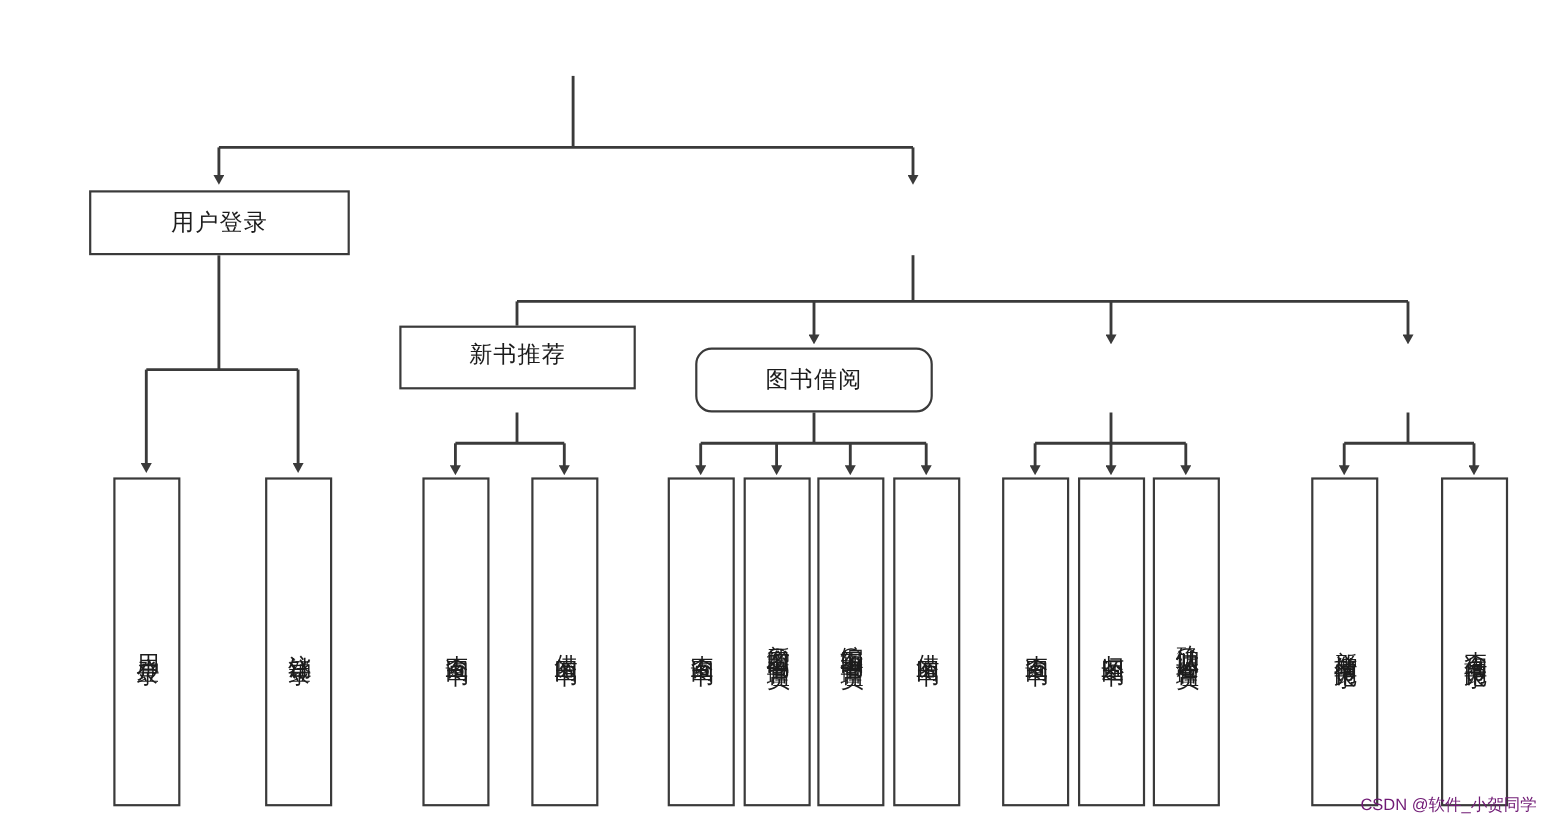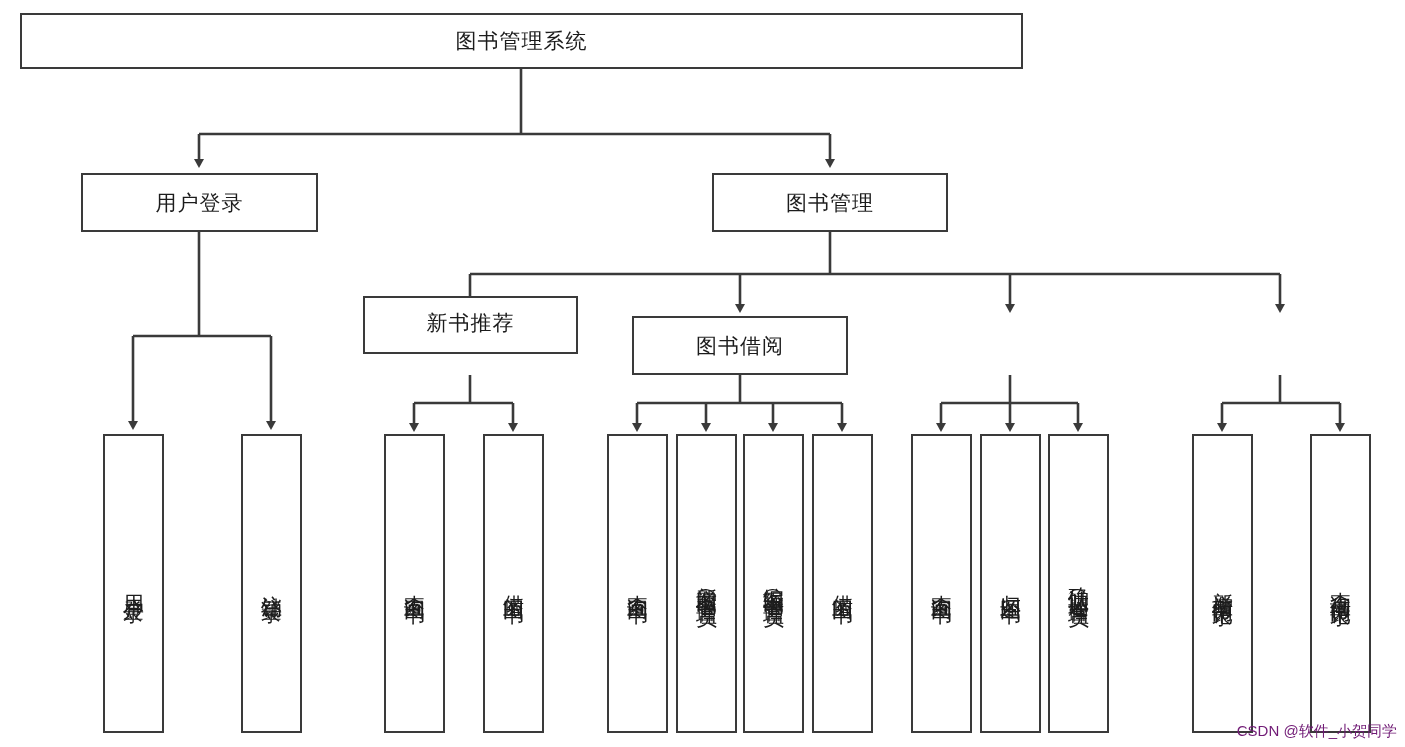--- a/index.html
+++ b/index.html
@@ -114,37 +114,31 @@
       <path d="M1010,403 L1010,424" marker-end="url(#arrow)"></path>
       <path d="M1078,403 L1078,424" marker-end="url(#arrow)"></path>
 
       <path d="M1280,375 L1280,403"></path>
       <path d="M1222,403 L1340,403"></path>
       <path d="M1222,403 L1222,424" marker-end="url(#arrow)"></path>
       <path d="M1340,403 L1340,424" marker-end="url(#arrow)"></path>
     </g>
   </svg>
 
-  <div class="node horizontal" style="left:20px; top:13px; width:1003px; height:56px;">
-    <span class="node-label">图书管理系统</span>
-  </div>
 
   <div class="node horizontal" style="left:81px; top:173px; width:237px; height:59px;">
     <span class="node-label">用户登录</span>
   </div>
 
-  <div class="node horizontal" style="left:712px; top:173px; width:236px; height:59px;">
-    <span class="node-label">图书管理</span>
-  </div>
 
   <div class="node horizontal" style="left:363px; top:296px; width:215px; height:58px;font-family:Liberation Mono, monospace;">
     <span class="node-label">新书推荐</span>
   </div>
 
-  <div class="node horizontal" style="left:632px; top:316px; width:216px; height:59px;">
+  <div class="node horizontal" style="left:632px; top:316px; width:216px; height:59px;border-radius:15px;">
     <span class="node-label">图书借阅</span>
   </div>
 
 
 
   <div class="node vertical" style="left:103px; top:434px; width:61px; height:299px;">
     <span class="node-label">用户登录</span>
   </div>
 
   <div class="node vertical" style="left:241px; top:434px; width:61px; height:299px;">

